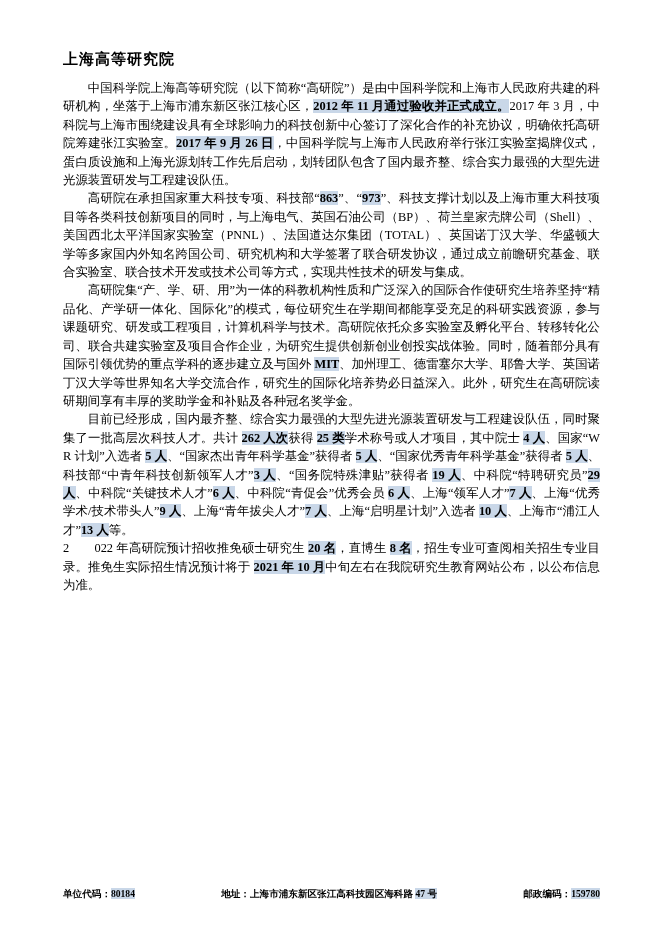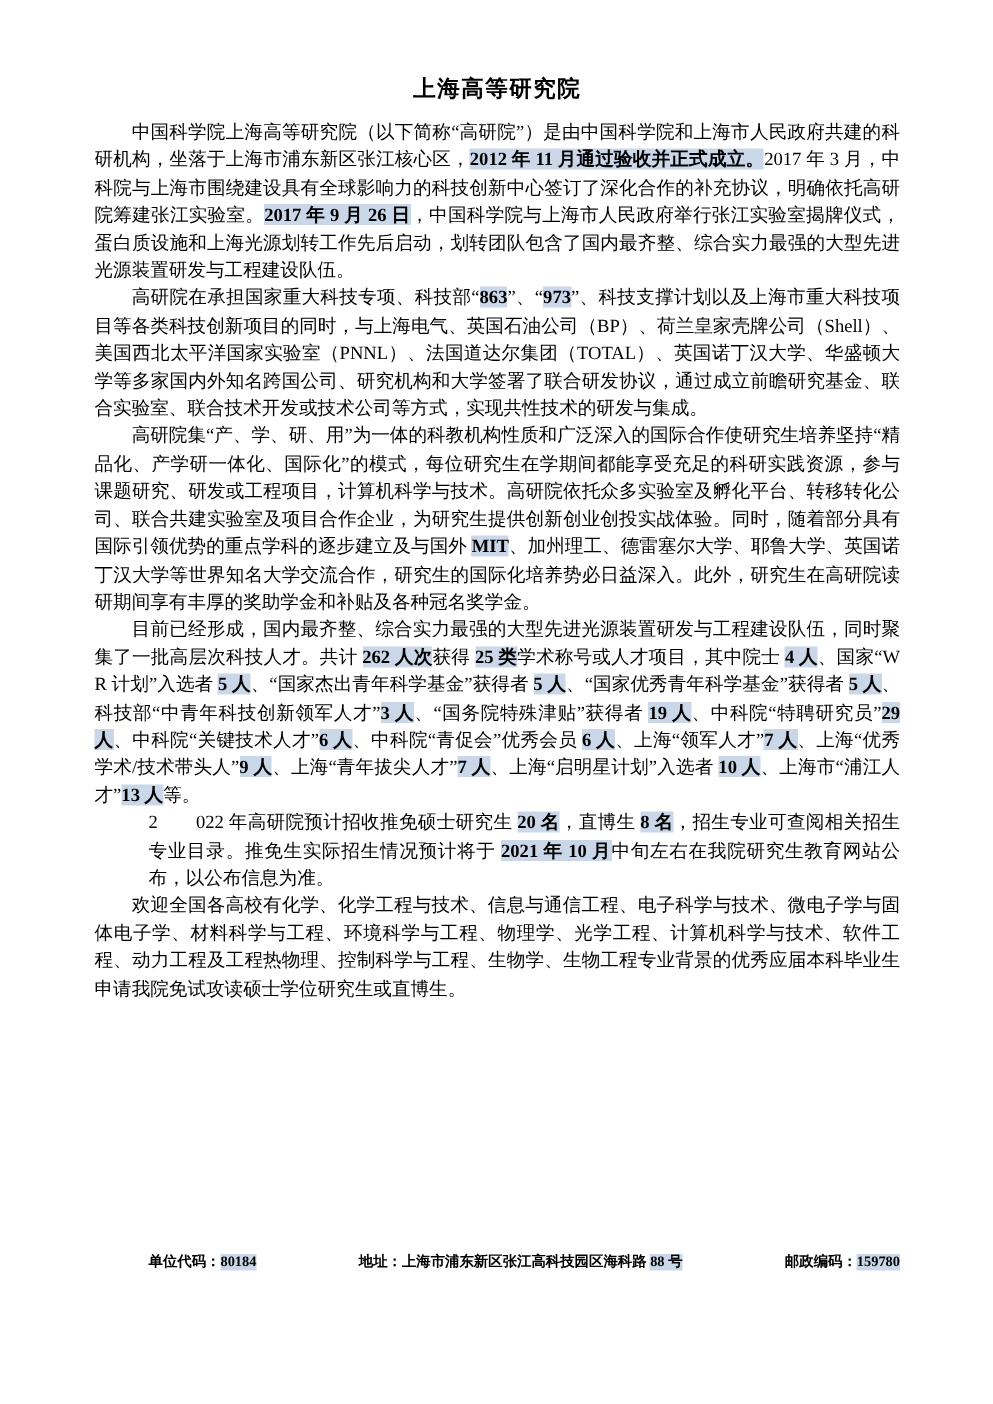--- a/index.html
+++ b/index.html
@@ -12,74 +12,72 @@
     overflow: hidden;
   }
   .page {
     position: absolute; inset: 0;
     padding: 50px 62px 0 63px;
     box-sizing: border-box;
     overflow: hidden;
   }
   .title {
     margin: 0 0 10px 0;
-    text-align: center;
+    text-align: left;
     font-size: 15px;
     font-weight: bold;
     letter-spacing: 1px;
   }
   .subtitle {
     margin: 0 0 56px 0;
     text-align: center;
     font-size: 14.5px;
     font-weight: bold;
   }
   .body-text { width: 537px; }
   .para {
     margin: 0;
     font-size: 12.4px;
     line-height: 18.4px;
     text-align: justify;
     text-justify: inter-ideograph;
     text-indent: 2em;
     word-break: break-all;
   }
-  .para.no-indent { text-indent: 0; margin-left: 36px; }
+  .para.no-indent { text-indent: 0; }
   .hl { background: var(--highlight, #c9d7e8); font-weight: bold; }
   .footer {
     position: absolute;
-    left: 63px; right: 62px; top: 835px;
+    left: 63px; right: 62px; top: 888px;
     display: flex;
     justify-content: space-between;
     font-size: 9.6px;
     font-weight: bold;
     white-space: nowrap;
-    margin-left: 36px;
   }
   .page-marker {
     position: absolute;
     right: 22px; top: 968px;
     font-size: 9.5px;
   }
 </style>
 </head>
 <body>
 
 <div class="page">
   <h1 class="title">上海高等研究院</h1>
 
   <div class="body-text">
     <p class="para"><span>中国科学院上海高等研究院（以下简称“高研院”）是由中国科学院和上海市人民政府共建的科研机构，坐落于上海市浦东新区张江核心区，</span><span class="hl">2012 年 11 月通过验收并正式成立。</span><span>2017 年 3 月，中科院与上海市围绕建设具有全球影响力的科技创新中心签订了深化合作的补充协议，明确依托高研院筹建张江实验室。</span><span class="hl">2017 年 9 月 26 日</span><span>，中国科学院与上海市人民政府举行张江实验室揭牌仪式，蛋白质设施和上海光源划转工作先后启动，划转团队包含了国内最齐整、综合实力最强的大型先进光源装置研发与工程建设队伍。</span></p>
     <p class="para"><span>高研院在承担国家重大科技专项、科技部“</span><span class="hl">863</span><span>”、“</span><span class="hl">973</span><span>”、科技支撑计划以及上海市重大科技项目等各类科技创新项目的同时，与上海电气、英国石油公司（BP）、荷兰皇家壳牌公司（Shell）、美国西北太平洋国家实验室（PNNL）、法国道达尔集团（TOTAL）、英国诺丁汉大学、华盛顿大学等多家国内外知名跨国公司、研究机构和大学签署了联合研发协议，通过成立前瞻研究基金、联合实验室、联合技术开发或技术公司等方式，实现共性技术的研发与集成。</span></p>
     <p class="para"><span>高研院集“产、学、研、用”为一体的科教机构性质和广泛深入的国际合作使研究生培养坚持“精品化、产学研一体化、国际化”的模式，每位研究生在学期间都能享受充足的科研实践资源，参与课题研究、研发或工程项目，计算机科学与技术。高研院依托众多实验室及孵化平台、转移转化公司、联合共建实验室及项目合作企业，为研究生提供创新创业创投实战体验。同时，随着部分具有国际引领优势的重点学科的逐步建立及与国外 </span><span class="hl">MIT</span><span>、加州理工、德雷塞尔大学、耶鲁大学、英国诺丁汉大学等世界知名大学交流合作，研究生的国际化培养势必日益深入。此外，研究生在高研院读研期间享有丰厚的奖助学金和补贴及各种冠名奖学金。</span></p>
     <p class="para"><span>目前已经形成，国内最齐整、综合实力最强的大型先进光源装置研发与工程建设队伍，同时聚集了一批高层次科技人才。共计 </span><span class="hl">262 人次</span><span>获得 </span><span class="hl">25 类</span><span>学术称号或人才项目，其中院士 </span><span class="hl">4 人</span><span>、国家“WR 计划”入选者 </span><span class="hl">5 人</span><span>、“国家杰出青年科学基金”获得者 </span><span class="hl">5 人</span><span>、“国家优秀青年科学基金”获得者 </span><span class="hl">5 人</span><span>、科技部“中青年科技创新领军人才”</span><span class="hl">3 人</span><span>、“国务院特殊津贴”获得者 </span><span class="hl">19 人</span><span>、中科院“特聘研究员”</span><span class="hl">29 人</span><span>、中科院“关键技术人才”</span><span class="hl">6 人</span><span>、中科院“青促会”优秀会员 </span><span class="hl">6 人</span><span>、上海“领军人才”</span><span class="hl">7 人</span><span>、上海“优秀学术/技术带头人”</span><span class="hl">9 人</span><span>、上海“青年拔尖人才”</span><span class="hl">7 人</span><span>、上海“启明星计划”入选者 </span><span class="hl">10 人</span><span>、上海市“浦江人才”</span><span class="hl">13 人</span><span>等。</span></p>
     <p class="para no-indent"><span>2　　022 年高研院预计招收推免硕士研究生 </span><span class="hl">20 名</span><span>，直博生 </span><span class="hl">8 名</span><span>，招生专业可查阅相关招生专业目录。推免生实际招生情况预计将于 </span><span class="hl">2021 年 10 月</span><span>中旬左右在我院研究生教育网站公布，以公布信息为准。</span></p>
-    <p class="para"><span>欢迎全国各高校有化学、化学工程与技术、信息与通信工程、电子科学与技术、微电子学与固体电子学、材料科学与工程、环境科学与工程、物理学、光学工程、计算机科学与技术、软件工程、动力工程及工程热物理、控制科学与工程、生物学、生物工程专业背景的优秀应届本科毕业生申请我院免试攻读硕士学位研究生或直博生。</span></p>
   </div>
 
   <div class="footer">
     <span><span>单位代码：</span><span class="hl">80184</span></span>
-    <span><span>地址：上海市浦东新区张江高科技园区海科路 </span><span class="hl">88 号</span></span>
+    <span><span>地址：上海市浦东新区张江高科技园区海科路 </span><span class="hl">47 号</span></span>
     <span><span>邮政编码：</span><span class="hl">159780</span></span>
   </div>
 
   <div class="page-marker">'第1')</div>
 </div>
 
 </body></html>

